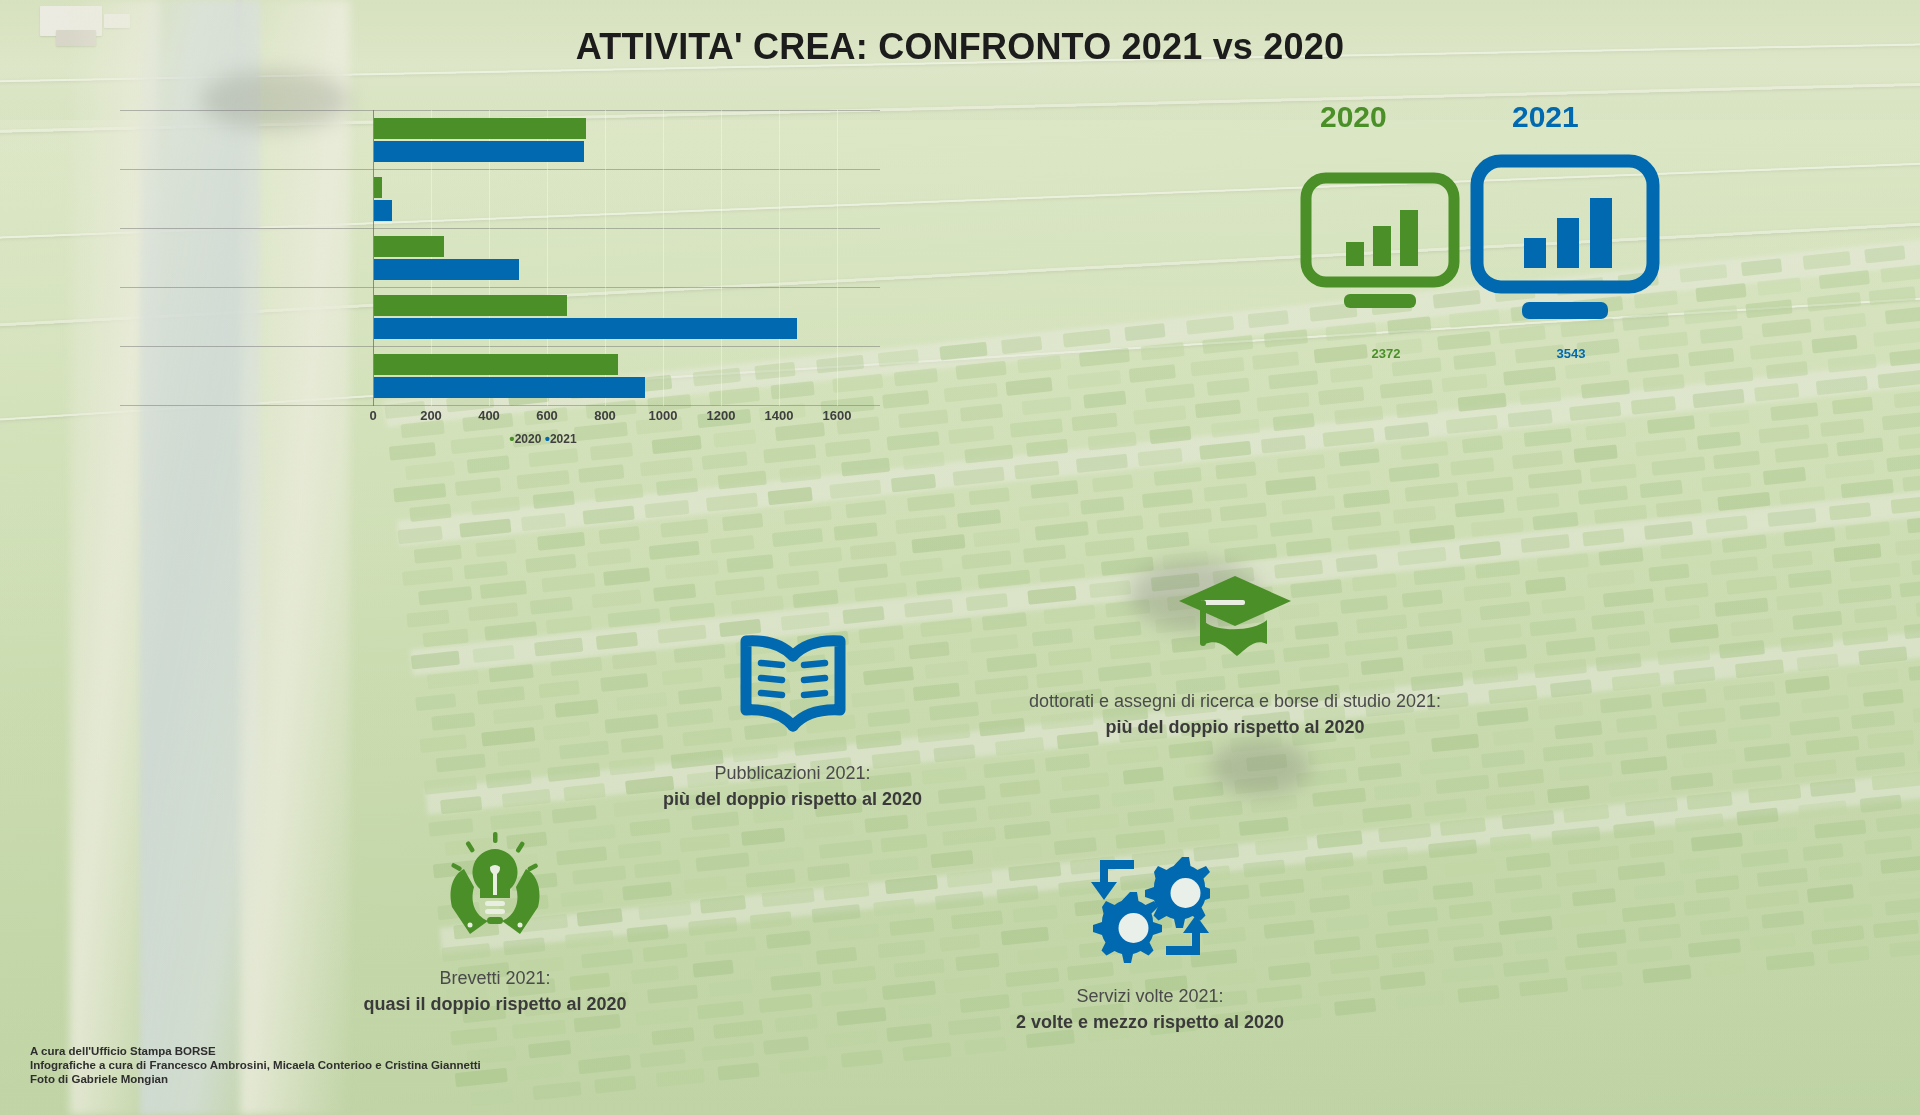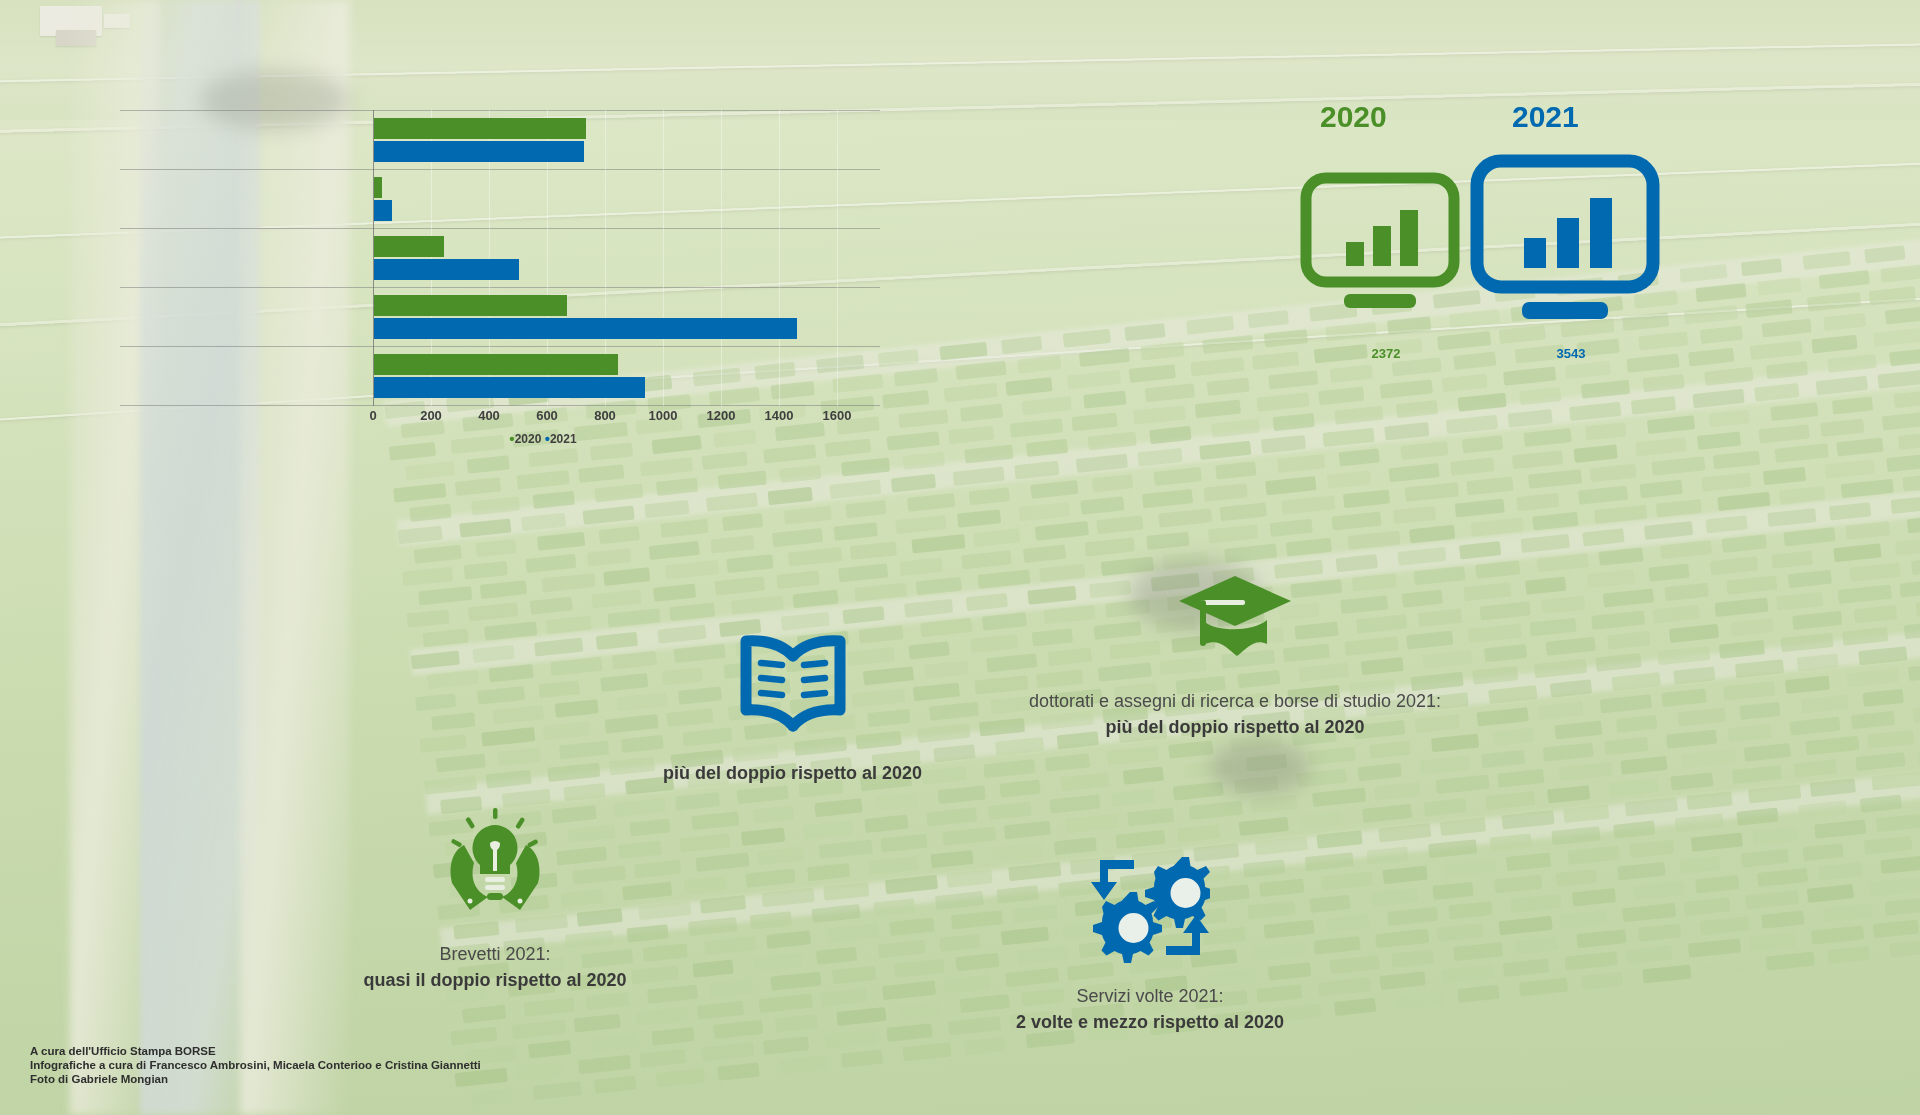--- a/index.html
+++ b/index.html
@@ -995,20 +995,21 @@
 
   <div class="shadow" style="left:200px;top:70px;width:150px;height:60px;"></div>
   <div class="shadow" style="left:1130px;top:560px;width:130px;height:70px;"></div>
   <div class="shadow" style="left:1210px;top:740px;width:100px;height:55px;"></div>
 
   <div class="wash"></div>
 </div>
 
 <div id="content">
 
+  <div class="title">ATTIVITA' CREA: CONFRONTO 2021 vs 2020</div>
 
   <div class="chart">
 
 
     <div class="plotarea">
       <div class="gridline" style="top:0px;"></div>
       <div class="gridline" style="top:59px;"></div>
       <div class="gridline" style="top:118px;"></div>
       <div class="gridline" style="top:177px;"></div>
       <div class="gridline" style="top:236px;"></div>
@@ -1080,21 +1081,21 @@
         <rect x="120" y="44" width="22" height="70" fill="#0069b0"></rect>
         <rect x="52" y="148" width="86" height="17" rx="7" ry="7" fill="#0069b0"></rect>
       </svg>
     </div>
 
     <div class="mon-val v20">2372</div>
     <div class="mon-val v21">3543</div>
   </div>
 
 
-  <div class="callout" style="left:330px;top:805px;width:330px;">
+  <div class="callout" style="left:330px;top:829px;width:330px;">
     <span class="co-icon">
       <svg width="130" height="118" viewBox="0 0 130 118" xmlns="http://www.w3.org/2000/svg">
         <g fill="#4a8f28">
           <rect x="63" y="3" width="4.5" height="11" rx="2"></rect>
           <rect x="38" y="12" width="4.5" height="12" rx="2" transform="rotate(-32 40 18)"></rect>
           <rect x="88" y="12" width="4.5" height="12" rx="2" transform="rotate(32 90 18)"></rect>
           <rect x="24" y="33" width="4.5" height="11" rx="2" transform="rotate(-62 26 38)"></rect>
           <rect x="101" y="33" width="4.5" height="11" rx="2" transform="rotate(62 103 38)"></rect>
           <path d="M65 20 a23 23 0 0 1 15 40 l0 9 -30 0 0-9 a23 23 0 0 1 15-40 z"></path>
           <rect x="55" y="72" width="20" height="5" rx="2.5" fill="#e8efe1"></rect>
@@ -1123,20 +1124,21 @@
         <g stroke="#0069b0" stroke-width="6.5" stroke-linecap="round">
           <line x1="27" y1="33" x2="48" y2="35"></line>
           <line x1="27" y1="48" x2="48" y2="50"></line>
           <line x1="27" y1="63" x2="48" y2="65"></line>
           <line x1="70" y1="35" x2="91" y2="33"></line>
           <line x1="70" y1="50" x2="91" y2="48"></line>
           <line x1="70" y1="65" x2="91" y2="63"></line>
         </g>
       </svg>
     </span>
+    <div class="co-l1">Pubblicazioni 2021:</div>
     <div class="co-l2">più del doppio rispetto al 2020</div>
   </div>
 
   <div class="callout" style="left:1000px;top:570px;width:470px;">
     <span class="co-icon">
       <svg width="120" height="100" viewBox="0 0 120 100" xmlns="http://www.w3.org/2000/svg">
         <path d="M60 6 L116 31 60 56 4 31 Z" fill="#4a8f28"></path>
         <rect x="26" y="30" width="44" height="5" rx="2" fill="#e8efe1"></rect>
         <rect x="25" y="30" width="6" height="46" rx="3" fill="#4a8f28"></rect>
         <path d="M30 52 C42 62 78 62 92 50 L92 74 C80 68 72 78 62 86 C52 78 44 68 30 74 Z" fill="#4a8f28"></path>

